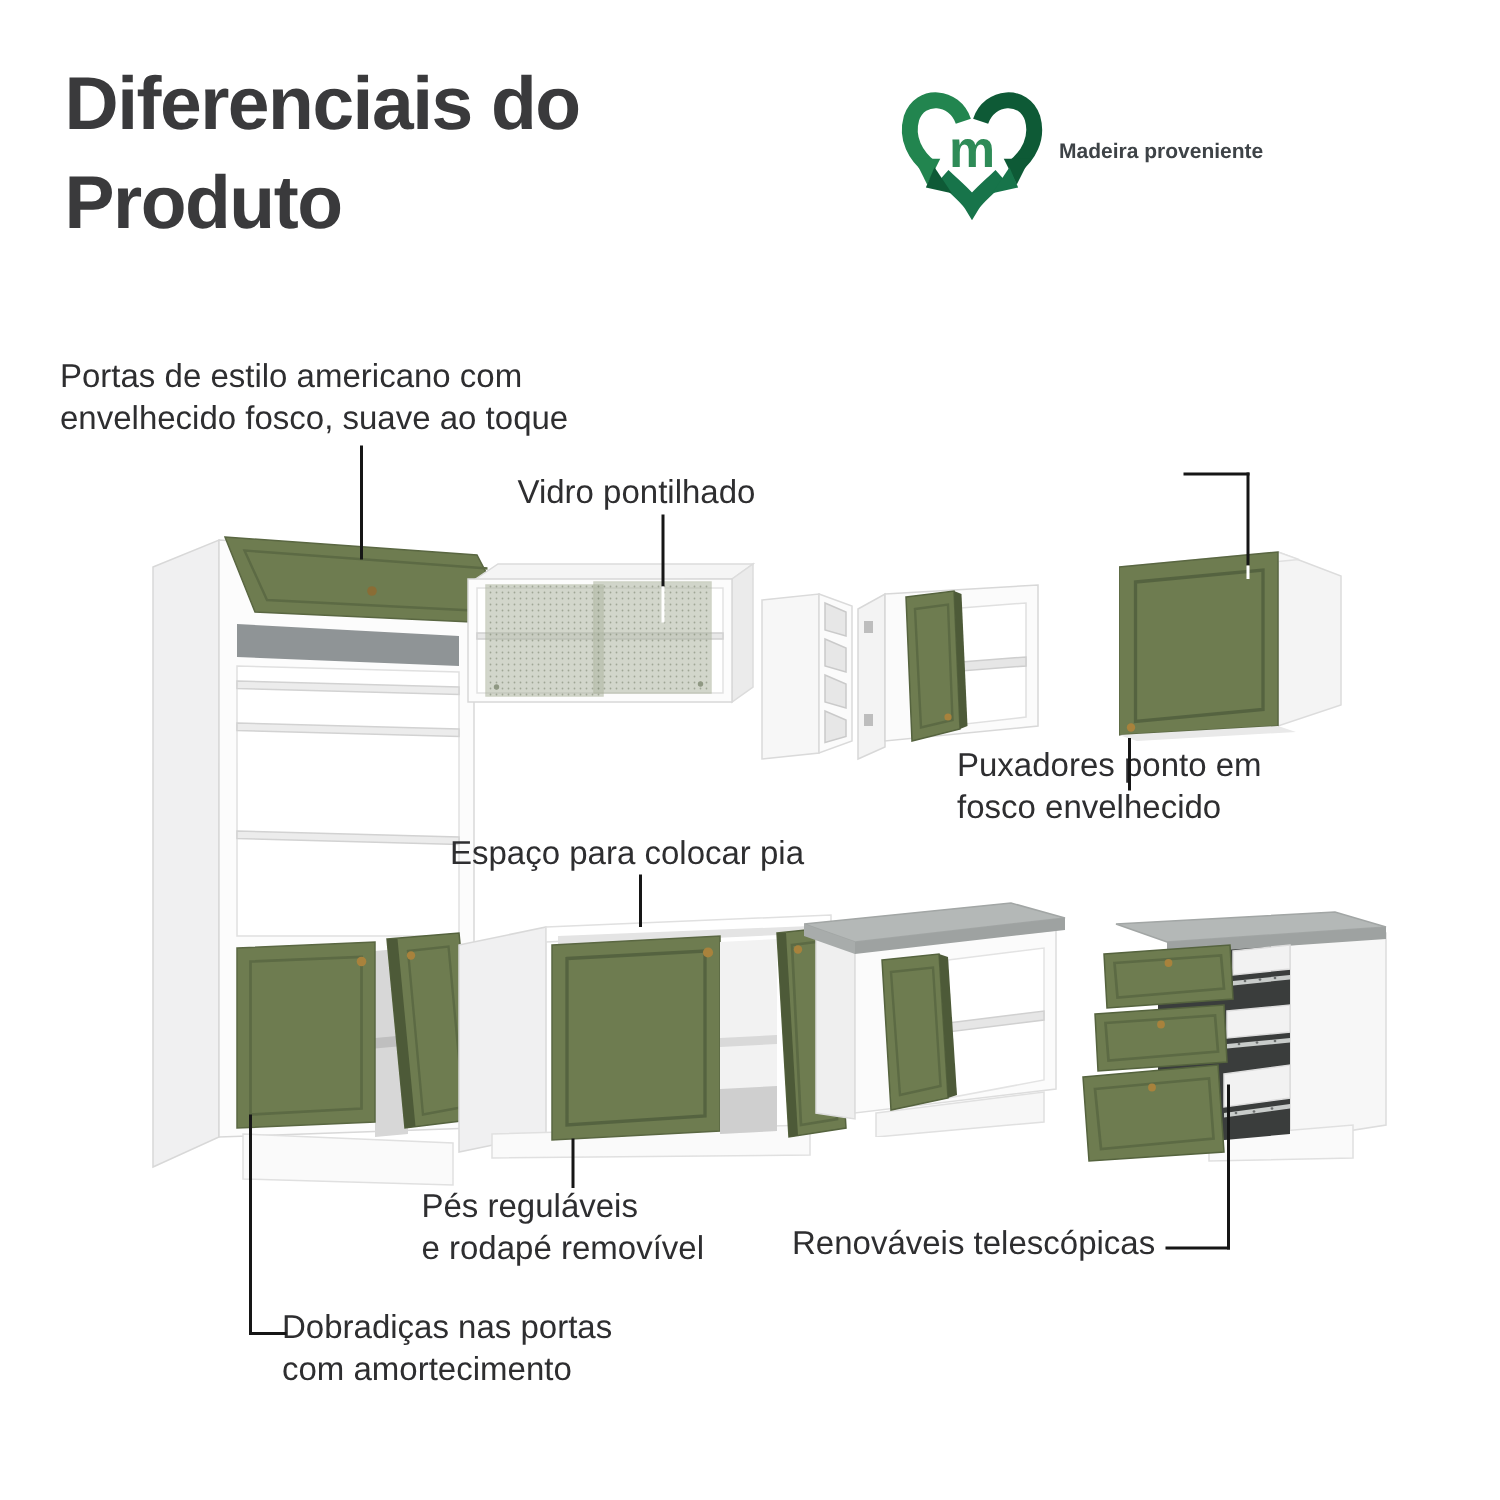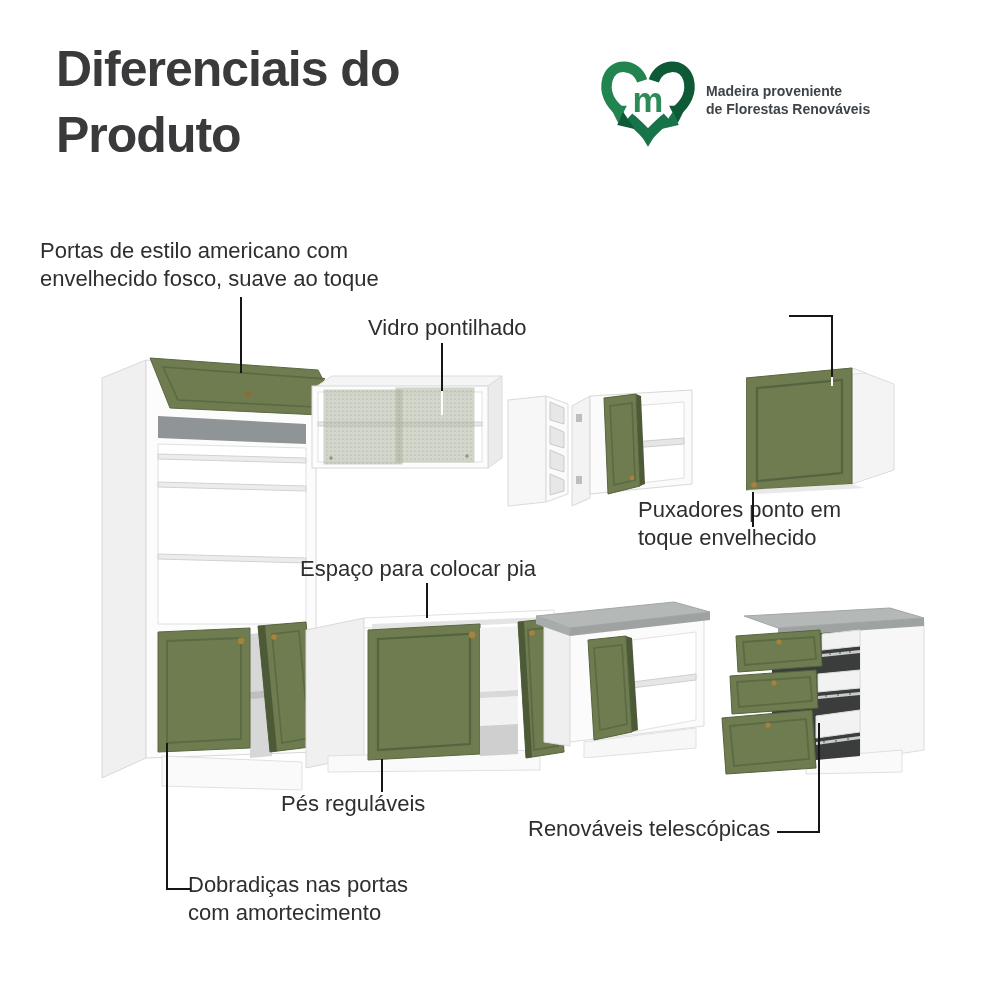--- a/index.html
+++ b/index.html
@@ -1,18 +1,18 @@
 <!DOCTYPE html>
 <html><head>
 <meta charset="utf-8">
 <style>
   html,body{margin:0;padding:0;background:#ffffff;}
   .canvas{position:relative;width:1000px;height:1000px;background:#ffffff;overflow:hidden;
           font-family:"Liberation Sans",sans-serif;}
-  .title{position:absolute;left:56px;top:36px;width:480px;font-size:50px;font-weight:700;
+  .title{position:absolute;left:43px;top:36px;width:480px;font-size:50px;font-weight:700;
          color:#3a3a3c;line-height:1.32;letter-spacing:-1px;}
   .badge{position:absolute;left:598px;top:54px;display:flex;align-items:center;}
   .badge svg{width:100px;height:94px;flex:0 0 auto;}
   .badge-text{margin-left:8px;font-size:14px;font-weight:700;color:#3e4347;line-height:1.28;}
   .callout{position:absolute;color:#2e2e30;font-size:22px;line-height:1.27;}
   .ln{position:absolute;background:#161616;}
   .lnw{position:absolute;background:#ffffff;}
   .illus{position:absolute;}
 </style>
 </head>
@@ -28,21 +28,20 @@
       <polygon points="30,52 21,70 12,52" fill="#22854F"></polygon>
       <path d="M58 26 C 64 8 88 6 94 24 C 98 38 91 50 81 58" fill="none" stroke="#0E5A36" stroke-width="11"></path>
       <polygon points="92,52 83,70 74,52" fill="#0E5A36"></polygon>
       <path d="M32 64 C 42 73 49 79 52 84 C 55 79 62 73 72 64" fill="none" stroke="#17744a" stroke-width="11"></path>
       <polygon points="66,76 78,58 84,72" fill="#17744a"></polygon>
       <polygon points="38,76 26,58 20,72" fill="#0E5A36"></polygon>
       <text x="52" y="58" font-size="36" font-weight="bold" fill="#2E8B57" text-anchor="middle" font-family="Liberation Sans, sans-serif">m</text>
     </svg>
     <div class="badge-text">
       <span>Madeira proveniente</span><br>
-      <span>de Florestas Renováveis</span>
     </div>
   </div>
 
   <svg class="illus" style="left:100px;top:352px" width="225" height="440" viewBox="0 0 225 440">
     <polygon points="2,26 46,8 46,406 2,426" fill="#f0f0f1" stroke="#d8d8d8"></polygon>
     <polygon points="46,8 216,20 216,400 46,406" fill="#fcfcfc" stroke="#d8d8d8"></polygon>
     <polygon points="62,404 202,410 202,438 62,434" fill="#fafafa" stroke="#e0e0e0"></polygon>
     <polygon points="58,64 206,72 206,92 58,86" fill="#8f9496"></polygon>
     <polygon points="58,92 206,96 206,272 58,272" fill="#ffffff" stroke="#e0e0e0"></polygon>
     <polygon points="58,102 206,106 206,111 58,107" fill="#ececec" stroke="#d2d2d2"></polygon>
@@ -185,36 +184,37 @@
     <polygon points="14,114 104,106 108,164 18,170" fill="#6E7C50" stroke="#55633E"></polygon>
     <polygon points="22,122 98,115 101,155 26,162" fill="none" stroke="#5c6a44" stroke-width="1.8"></polygon>
     <circle cx="60" cy="121" r="2.6" fill="#A8823C"></circle>
   </svg>
 
   <div class="callout" style="left:40px;top:237px;width:400px">
     <span>Portas de estilo americano com</span><br>
     <span>envelhecido fosco, suave ao toque</span>
   </div>
 
-  <div class="callout" style="left:368px;top:314px;width:190px">
+  <div class="callout" style="left:345px;top:314px;width:190px">
     <span>Vidro pontilhado</span>
   </div>
 
 
   <div class="callout" style="left:638px;top:496px;width:235px">
     <span>Puxadores ponto em</span><br>
-    <span>toque envelhecido</span>
+    <span>fosco envelhecido</span>
   </div>
 
   <div class="callout" style="left:300px;top:555px;width:255px">
     <span>Espaço para colocar pia</span>
   </div>
 
   <div class="callout" style="left:281px;top:790px;width:200px">
     <span>Pés reguláveis</span><br>
+    <span>e rodapé removível</span>
   </div>
 
   <div class="callout" style="left:528px;top:815px;width:255px">
     <span>Renováveis telescópicas</span>
   </div>
 
   <div class="callout" style="left:188px;top:871px;width:245px">
     <span>Dobradiças nas portas</span><br>
     <span>com amortecimento</span>
   </div>

